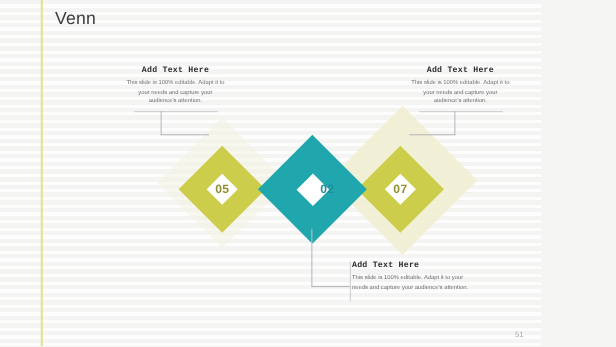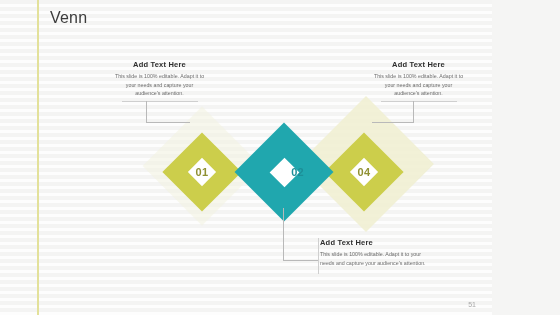--- a/index.html
+++ b/index.html
@@ -108,20 +108,21 @@
   .rod-b{left:288px;width:62px;background:#2f8a84;}
 
   
   .tb{position:absolute;}
   .tb .hd{
     font-size:7.5px;
     font-weight:bold;
     color:#2f2f2f;
     margin:0 0 3px 0;
     letter-spacing:.2px;
+    font-family:Liberation Mono, monospace;
   }
   .tb .bd{
     font-size:5.3px;
     line-height:1.65;
     color:#6d6d6d;
     margin:0;
   }
   .tb-left{left:113px;top:60px;width:93px;text-align:center;}
   .tb-right{left:372px;top:60px;width:93px;text-align:center;}
   .tb-bottom{left:320px;top:238px;width:106px;text-align:left;}
@@ -160,23 +161,23 @@
   <div class="rod rod-b"></div>
 
   <div class="dia d-olive d1"></div>
   <div class="dia d-olive d3"></div>
   <div class="dia d-teal d2"></div>
 
   <div class="inner i1"></div>
   <div class="inner i2"></div>
   <div class="inner i3"></div>
 
-  <div class="num n-olive n1">01</div>
+  <div class="num n-olive n1">05</div>
   <div class="num n-teal n2">02</div>
-  <div class="num n-olive n3">04</div>
+  <div class="num n-olive n3">07</div>
 
   <div class="ln ln-l-underline"></div>
   <div class="ln ln-l-v"></div>
   <div class="ln ln-l-h"></div>
 
   <div class="ln ln-r-underline"></div>
   <div class="ln ln-r-v"></div>
   <div class="ln ln-r-h"></div>
 
   <div class="ln ln-b-v"></div>

